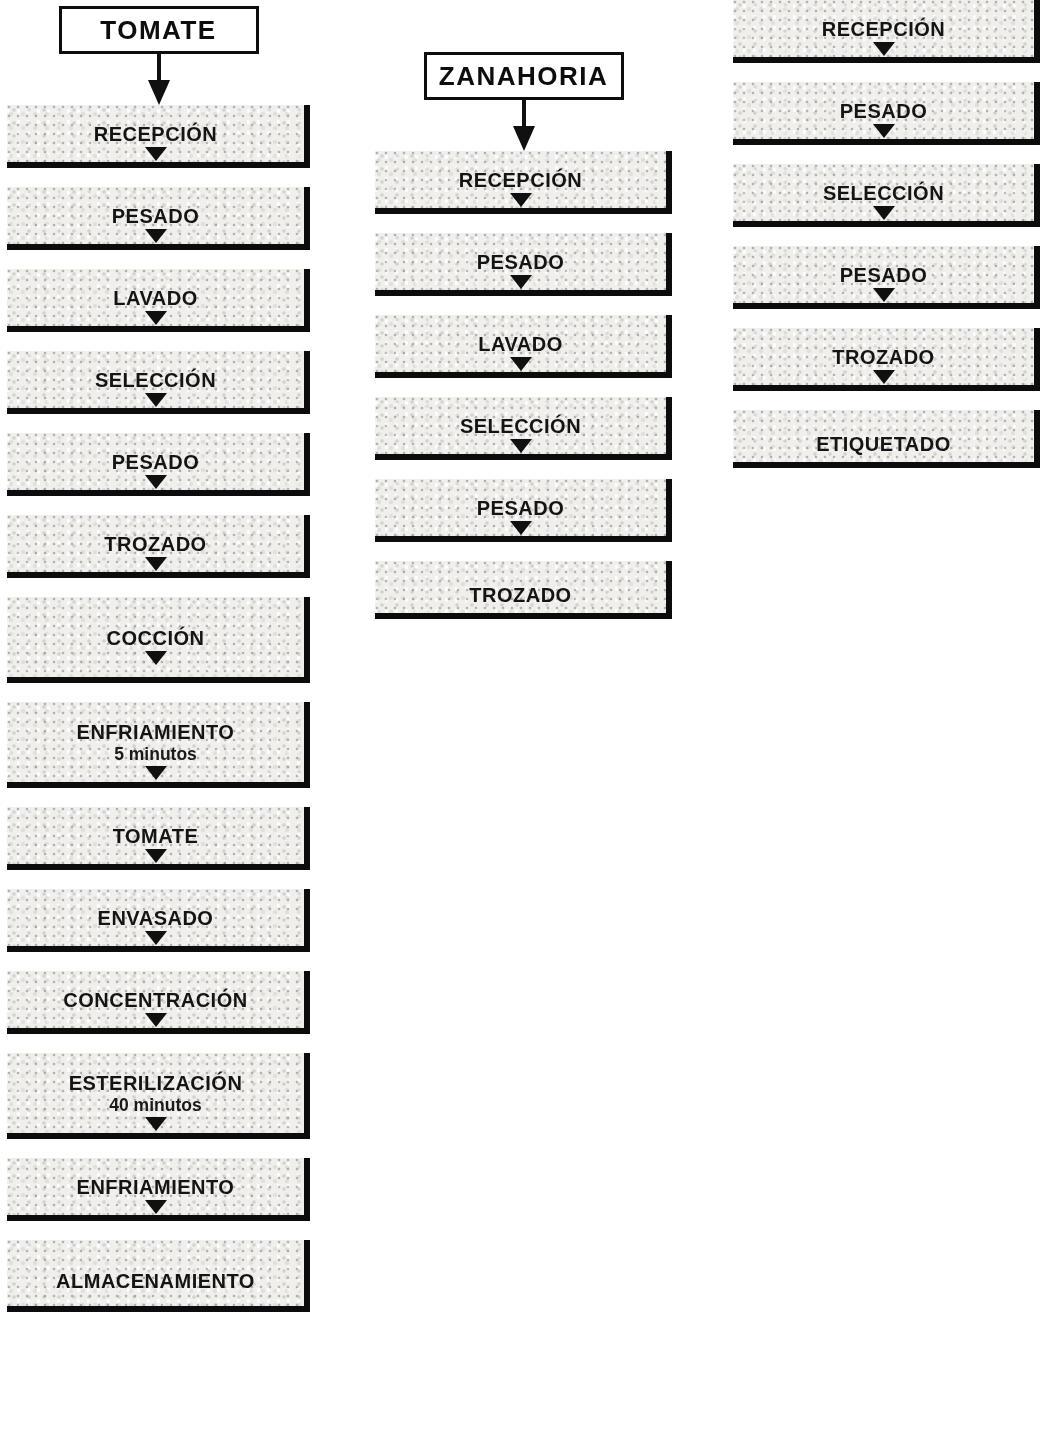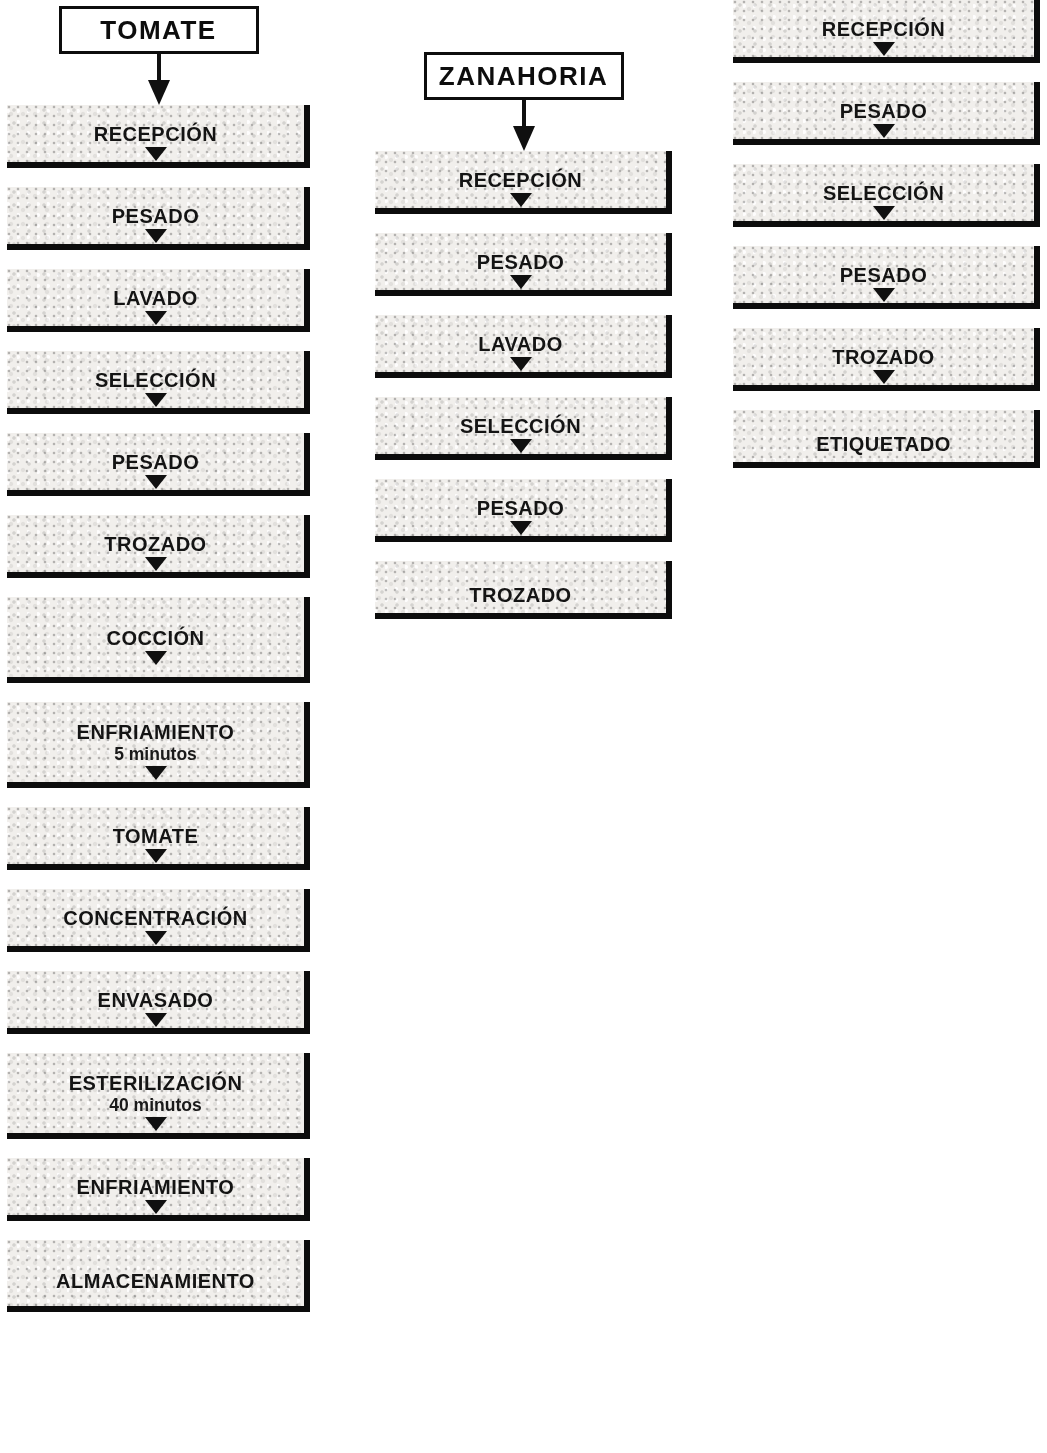--- a/index.html
+++ b/index.html
@@ -155,27 +155,27 @@
     <div class="step-arrow"></div>
   </div>
 
   <div class="step">
     <div class="step-label">TOMATE</div>
 
     <div class="step-arrow"></div>
   </div>
 
   <div class="step">
+    <div class="step-label">ENVASADO</div>
+
+    <div class="step-arrow"></div>
+  </div>
+
+  <div class="step">
     <div class="step-label">CONCENTRACIÓN</div>
-
-    <div class="step-arrow"></div>
-  </div>
-
-  <div class="step">
-    <div class="step-label">ENVASADO</div>
 
     <div class="step-arrow"></div>
   </div>
 
 
   <div class="step has-sub">
     <div class="step-label">ESTERILIZACIÓN</div>
     <div class="step-sub">40 minutos</div>
     <div class="step-arrow"></div>
   </div>

